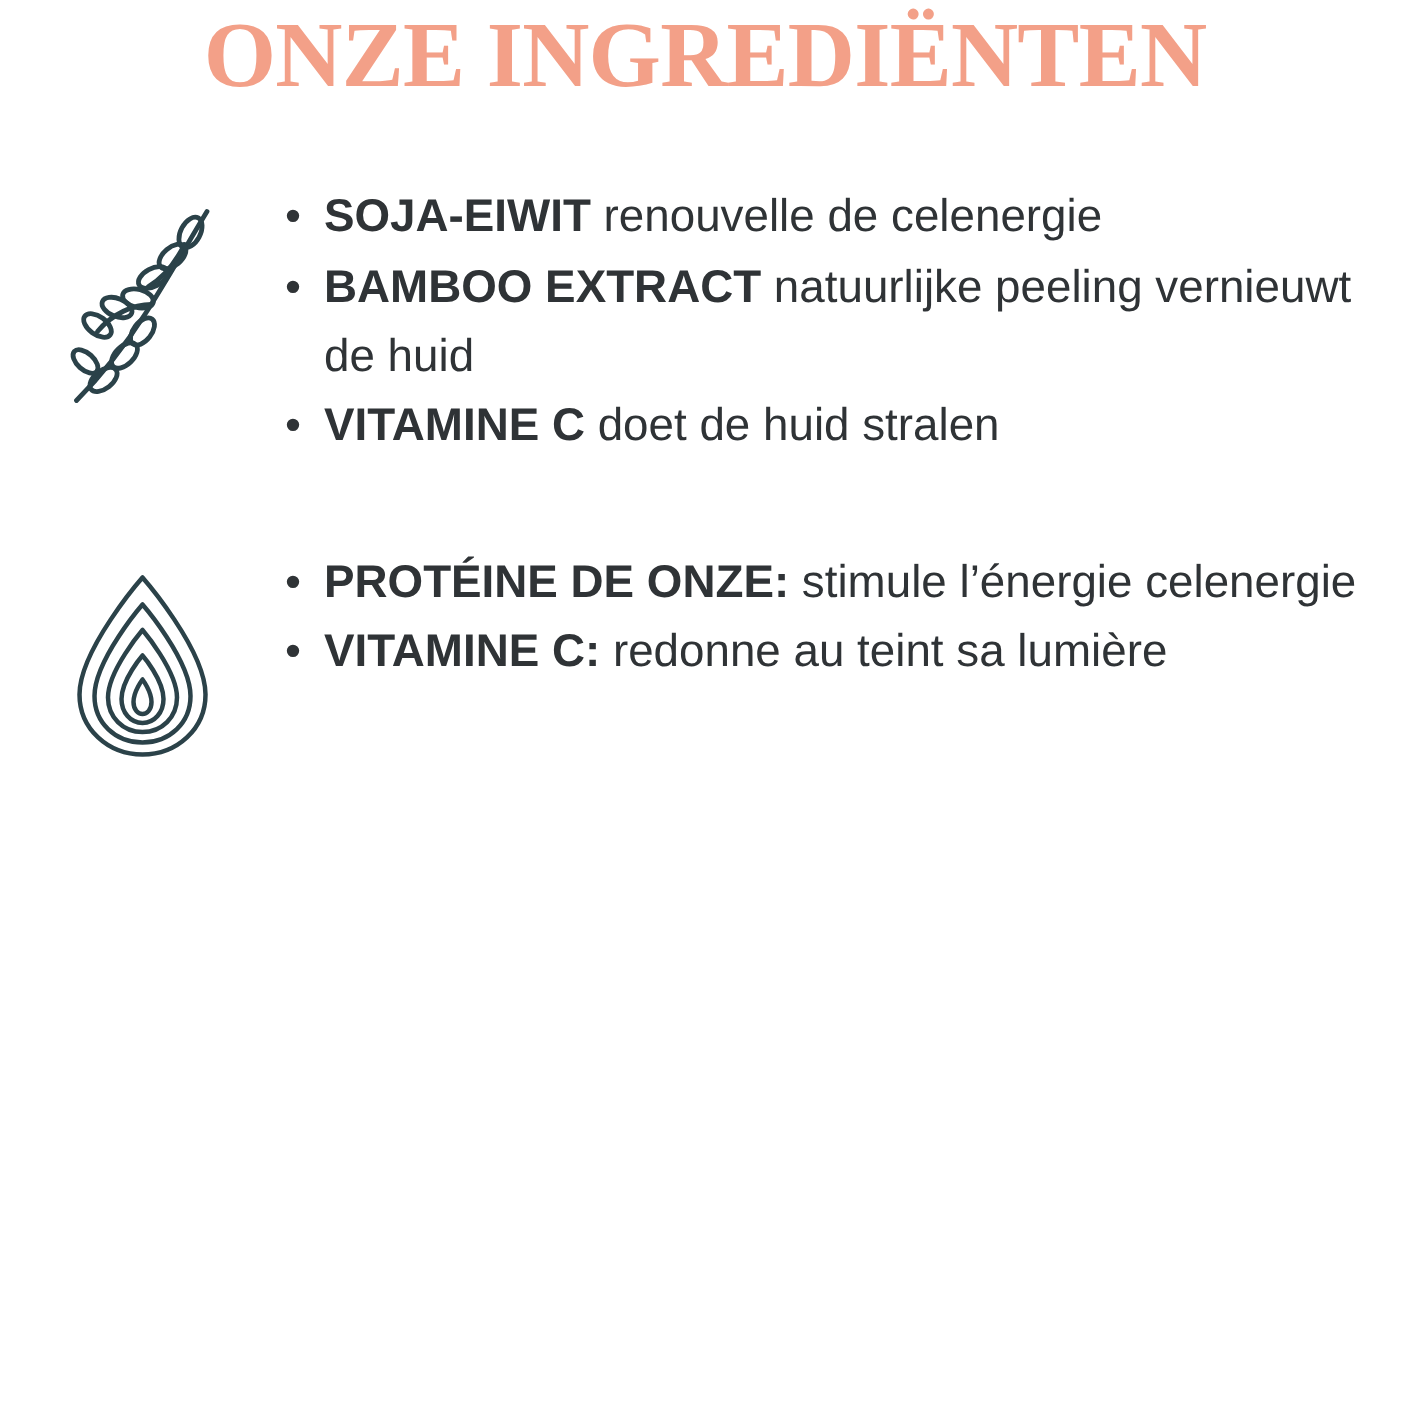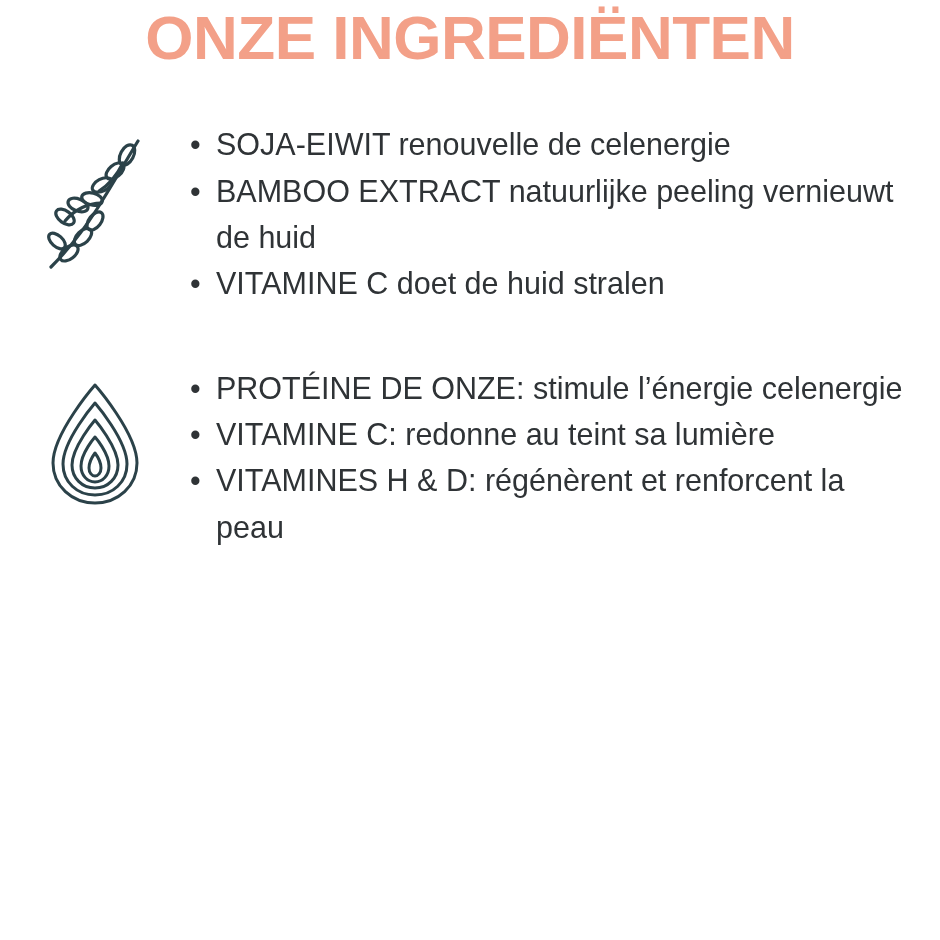--- a/index.html
+++ b/index.html
@@ -20,20 +20,21 @@
     box-sizing: border-box;
   }
 
   
   .heading {
     padding-top: 6px;
     text-align: center;
     color: #f3a088;
     line-height: 1.02;
     letter-spacing: -0.5px;
+    font-family: Liberation Serif, serif;
   }
   .heading .line {
     font-size: 62px;
     font-weight: 700;
     display: block;
     white-space: nowrap;
   }
   .heading .line.line2 {
     margin-top: 8px;
   }
@@ -77,21 +78,21 @@
   ul.ing-list li::before {
     content: "\2022";
     position: absolute;
     left: 0;
     top: 0;
     color: #2f3336;
     font-size: 30.5px;
     line-height: 1.52;
   }
   ul.ing-list li b {
-    font-weight: 400;
+    font-weight: 700;
     text-align: center;
   }
 
   
   .icon svg {
     display: block;
   }
   .icon svg * {
     vector-effect: non-scaling-stroke;
   }
@@ -159,20 +160,17 @@
       </span>
     </div>
     <div class="list-col">
       <ul class="ing-list">
         <li>
           <b>PROTÉINE DE ONZE:</b><span> stimule l’énergie celenergie</span>
         </li>
         <li>
           <b>VITAMINE C:</b><span> redonne au teint sa lumière</span>
         </li>
-        <li>
-          <b>VITAMINES H &amp; D:</b><span> régénèrent et renforcent la peau</span>
-        </li>
       </ul>
     </div>
   </div>
 
 </div>
 
 </body></html>

